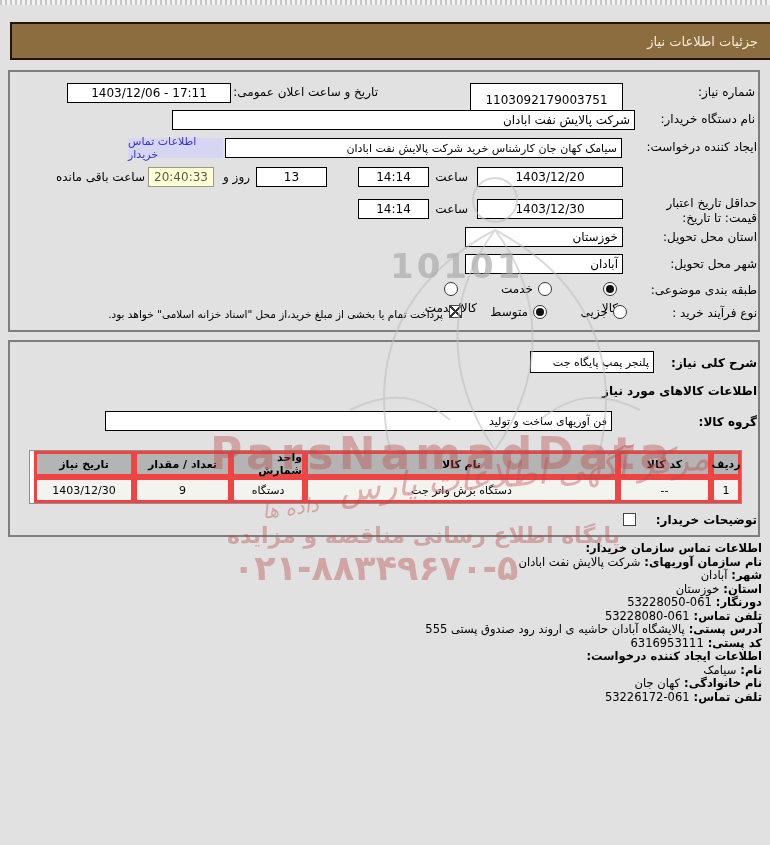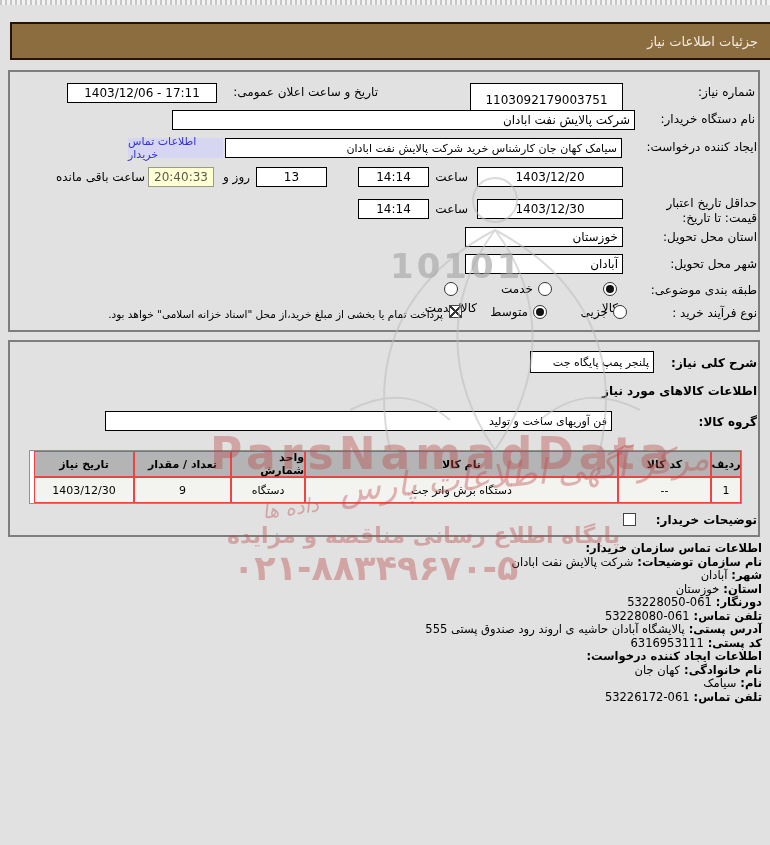--- a/index.html
+++ b/index.html
@@ -26,21 +26,21 @@
            font-size:11px;color:#3434c8;cursor:pointer;box-sizing:border-box;}
   .opt{position:absolute;display:flex;align-items:center;gap:5px;direction:rtl;font-size:12px;}
   .radio{width:12px;height:12px;border:1px solid #333;border-radius:50%;background:#fff;position:relative;flex:none;}
   .radio.selected::after{content:"";position:absolute;inset:2px;background:#111;border-radius:50%;}
   .checkbox{width:13px;height:13px;border:1px solid #444;background:#fff;position:relative;flex:none;box-sizing:border-box;}
   .checkbox.checked::before{content:"";position:absolute;inset:0;
      background:linear-gradient(45deg,transparent 44%,#333 44% 56%,transparent 56%),
                 linear-gradient(-45deg,transparent 44%,#333 44% 56%,transparent 56%);}
   .grid{position:absolute;left:29px;top:450px;width:711px;direction:rtl;background:#fff;
         border:1px solid #909090;display:grid;grid-template-columns:30px 93px 313px 74px 97px 100px;}
-  .tc{border:1px solid #ef4444;font-size:11px;display:flex;align-items:center;justify-content:center;
+  .tc{border:3px solid #ef4444;font-size:11px;display:flex;align-items:center;justify-content:center;
       height:26px;box-sizing:border-box;}
   .th{background:#b4b4b4;font-weight:bold;}
   .td{background:#f3f3f0;}
   .contact{position:absolute;right:8px;top:542px;direction:rtl;text-align:right;
            font-size:11.5px;line-height:13.5px;color:#000;}
   .contact b{margin-left:4px;}
   .num{direction:ltr;unicode-bidi:isolate;}
   .wm{position:absolute;pointer-events:none;}
   .wm-red{color:rgba(188,76,76,0.40);}
   .sketch{opacity:.55;}
@@ -54,21 +54,21 @@
 
   <div class="titlebar">
     <span>جزئیات اطلاعات نیاز</span>
   </div>
 
   <div id="panel1" class="panel"></div>
 
   <div class="lbl" style="top:85px;right:15px;">شماره نیاز:</div>
   <div class="inp center" style="left:470px;top:83px;width:153px;height:34px;">1103092179003751</div>
   <div class="lbl" style="top:85px;right:392px;">تاریخ و ساعت اعلان عمومی:</div>
-  <div class="inp center" style="left:67px;top:83px;width:150px;height:20px;">1403/12/06 - 17:11</div>
+  <div class="inp center" style="left:67px;top:83px;width:164px;height:20px;">1403/12/06 - 17:11</div>
 
   <div class="lbl" style="top:112px;right:15px;">نام دستگاه خریدار:</div>
   <div class="inp rtl" style="left:172px;top:110px;width:463px;height:20px;font-size:12px;">شرکت پالایش نفت ابادان</div>
 
   <div class="lbl" style="top:140px;right:13px;">ایجاد کننده درخواست:</div>
   <div class="inp rtl" style="left:225px;top:138px;width:397px;height:20px;padding-left:36px;">سیامک کهان جان کارشناس خرید شرکت پالایش نفت ابادان</div>
   <div class="linkbox" style="left:128px;top:138px;width:95px;height:20px;">اطلاعات تماس خریدار</div>
 
   <div class="inp center" style="left:477px;top:167px;width:146px;height:20px;">1403/12/20</div>
   <div class="lbl" style="top:170px;right:302px;">ساعت</div>
@@ -139,30 +139,30 @@
     <div class="tc td">دستگاه</div>
     <div class="tc td">9</div>
     <div class="tc td">1403/12/30</div>
   </div>
 
   <div class="lbl b" style="top:513px;right:13px;">توضیحات خریدار:</div>
   <span class="checkbox" style="position:absolute;top:513px;right:134px;"></span>
 
   <div class="contact">
     <div><b>اطلاعات تماس سازمان خریدار:</b></div>
-    <div><b>نام سازمان توضیحات:</b><span>شرکت پالایش نفت ابادان</span></div>
+    <div><b>نام سازمان آوریهای:</b><span>شرکت پالایش نفت ابادان</span></div>
     <div><b>شهر:</b><span>آبادان</span></div>
     <div><b>استان:</b><span>خوزستان</span></div>
     <div><b>دورنگار:</b><span class="num">53228050-061</span></div>
     <div><b>تلفن تماس:</b><span class="num">53228080-061</span></div>
     <div><b>آدرس پستی:</b><span>پالایشگاه آبادان حاشیه ی اروند رود صندوق پستی 555</span></div>
     <div><b>کد پستی:</b><span class="num">6316953111</span></div>
     <div><b>اطلاعات ایجاد کننده درخواست:</b></div>
+    <div><b>نام:</b><span>سیامک</span></div>
     <div><b>نام خانوادگی:</b><span>کهان جان</span></div>
-    <div><b>نام:</b><span>سیامک</span></div>
     <div><b>تلفن تماس:</b><span class="num">53226172-061</span></div>
   </div>
 
   <svg class="wm sketch" style="left:330px;top:160px;width:330px;height:300px;" viewBox="0 0 330 300">
     <g fill="none" stroke="#bdbdbd" stroke-width="2">
       <path d="M60,290 C40,200 70,120 165,70 C260,120 290,200 270,290"></path>
       <path d="M165,70 C120,130 110,210 165,290 C220,210 210,130 165,70"></path>
       <path d="M20,250 C60,230 90,235 120,260"></path>
       <path d="M310,250 C270,230 240,235 210,260"></path>
       <circle cx="165" cy="40" r="22"></circle>

